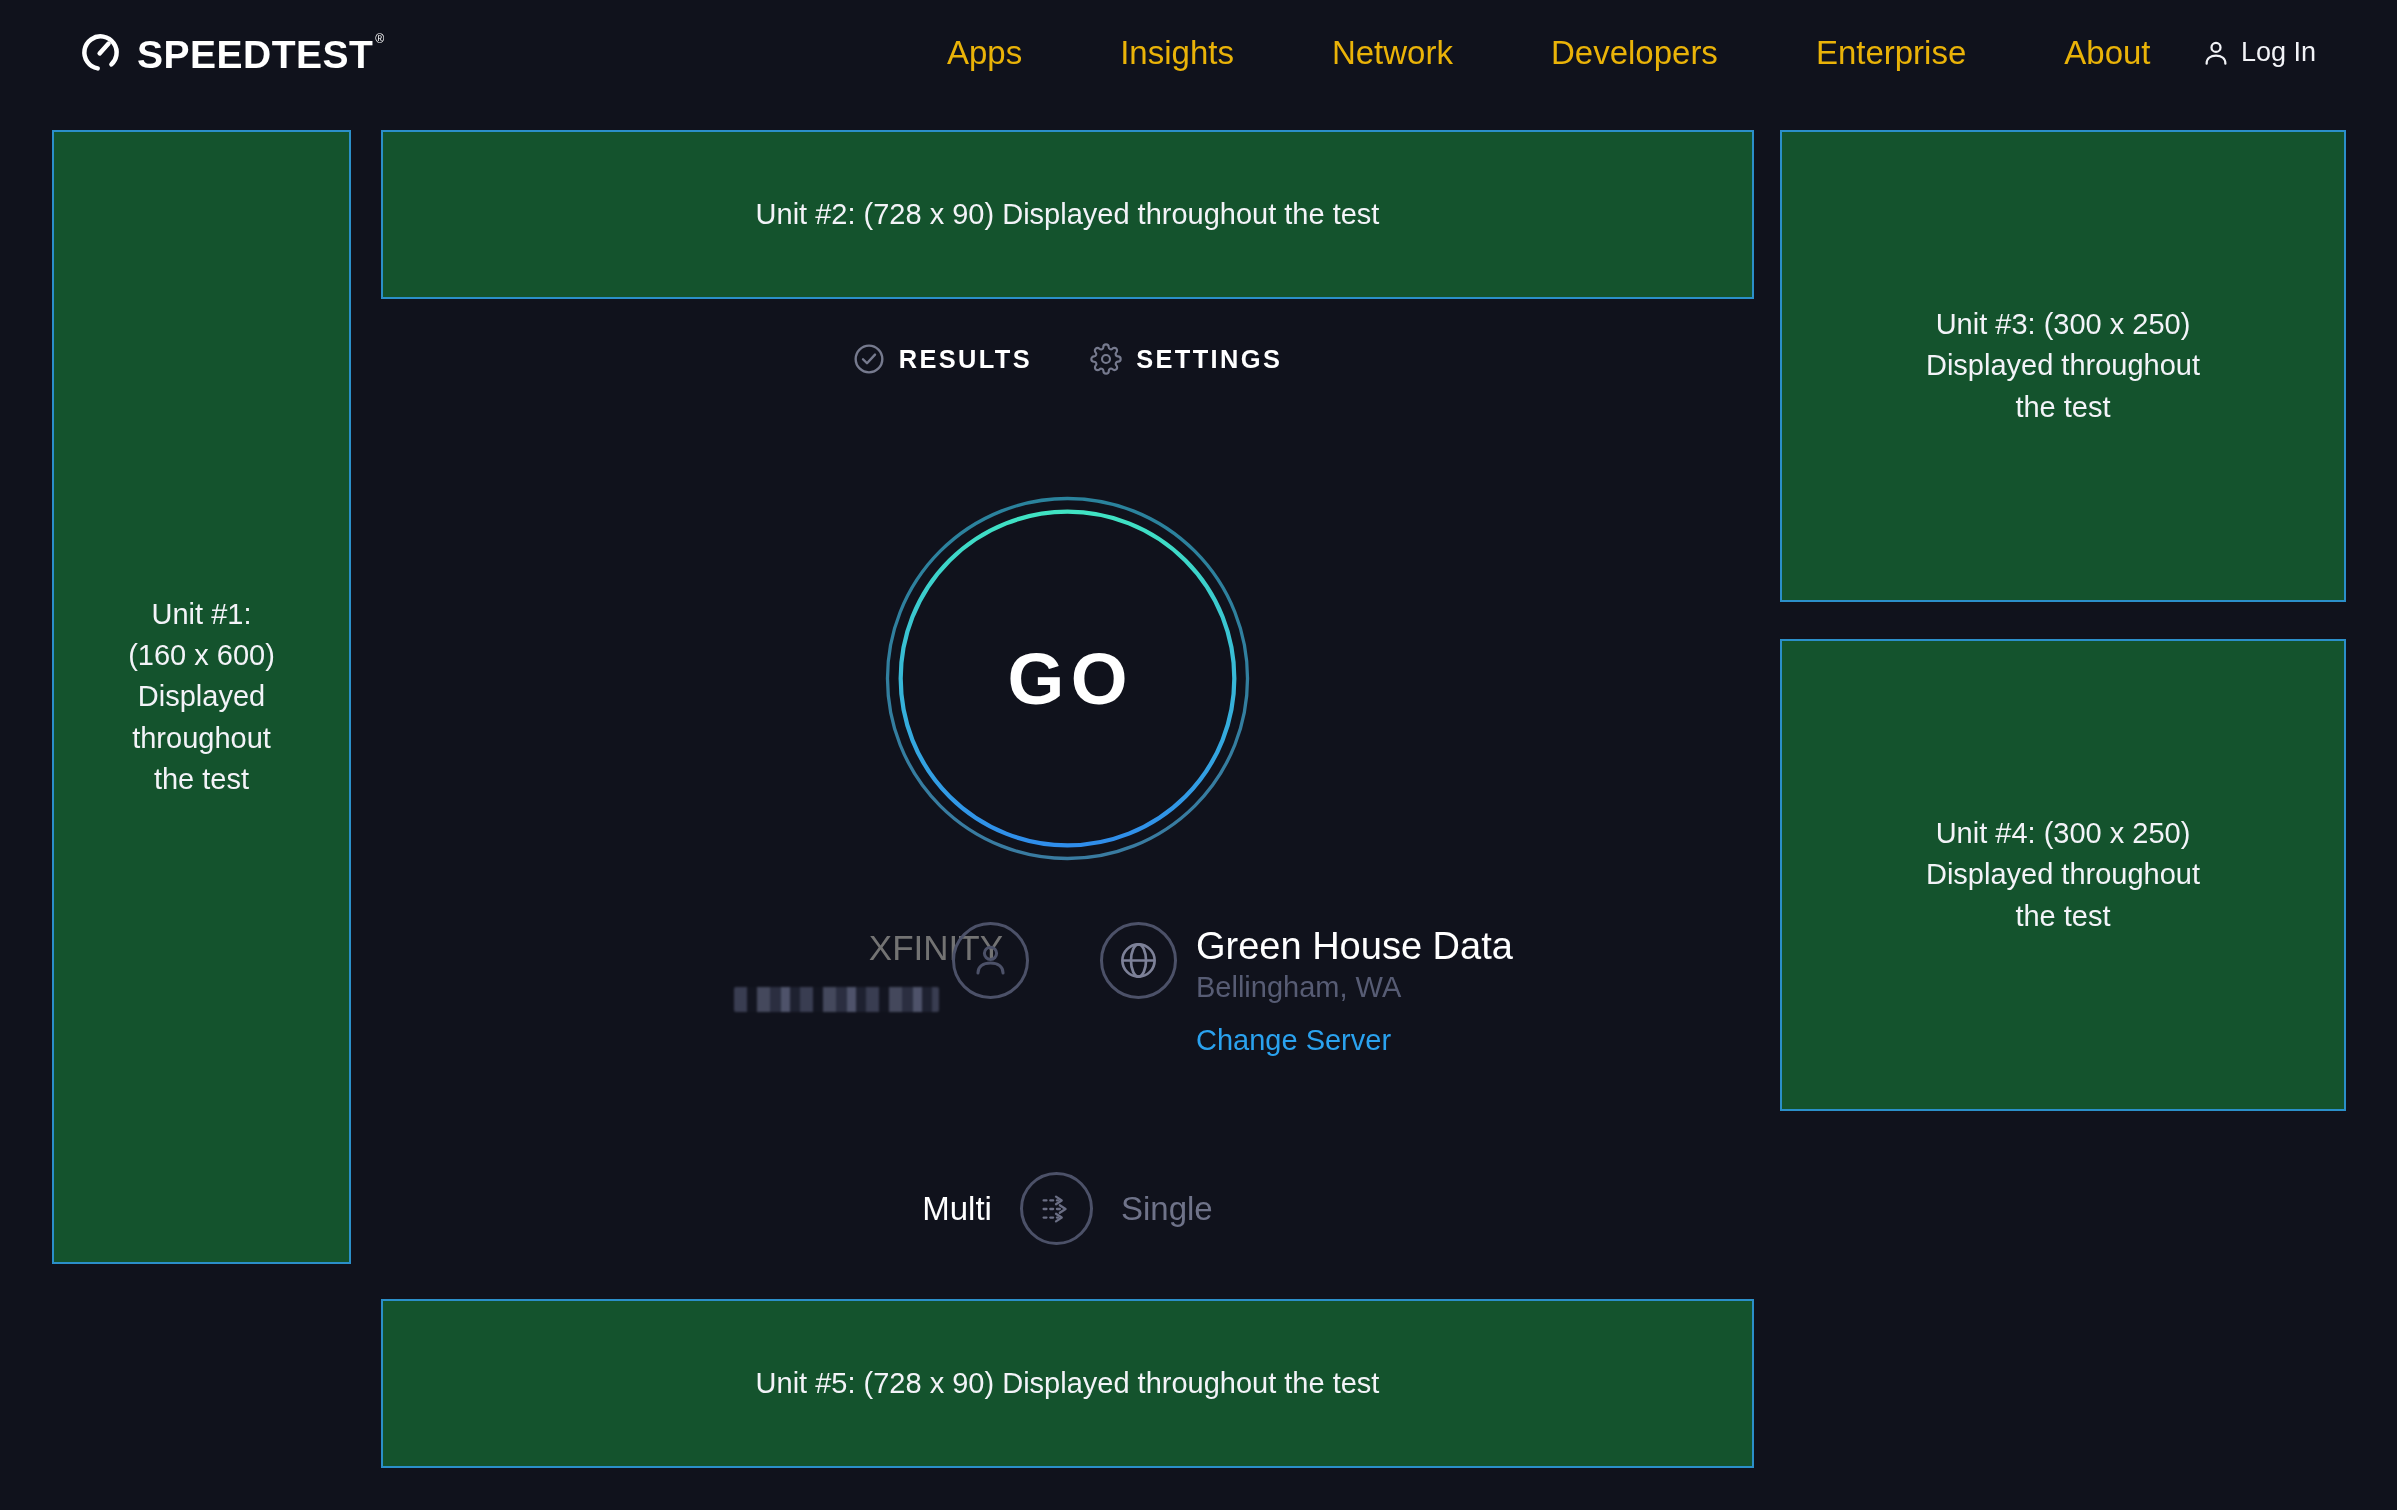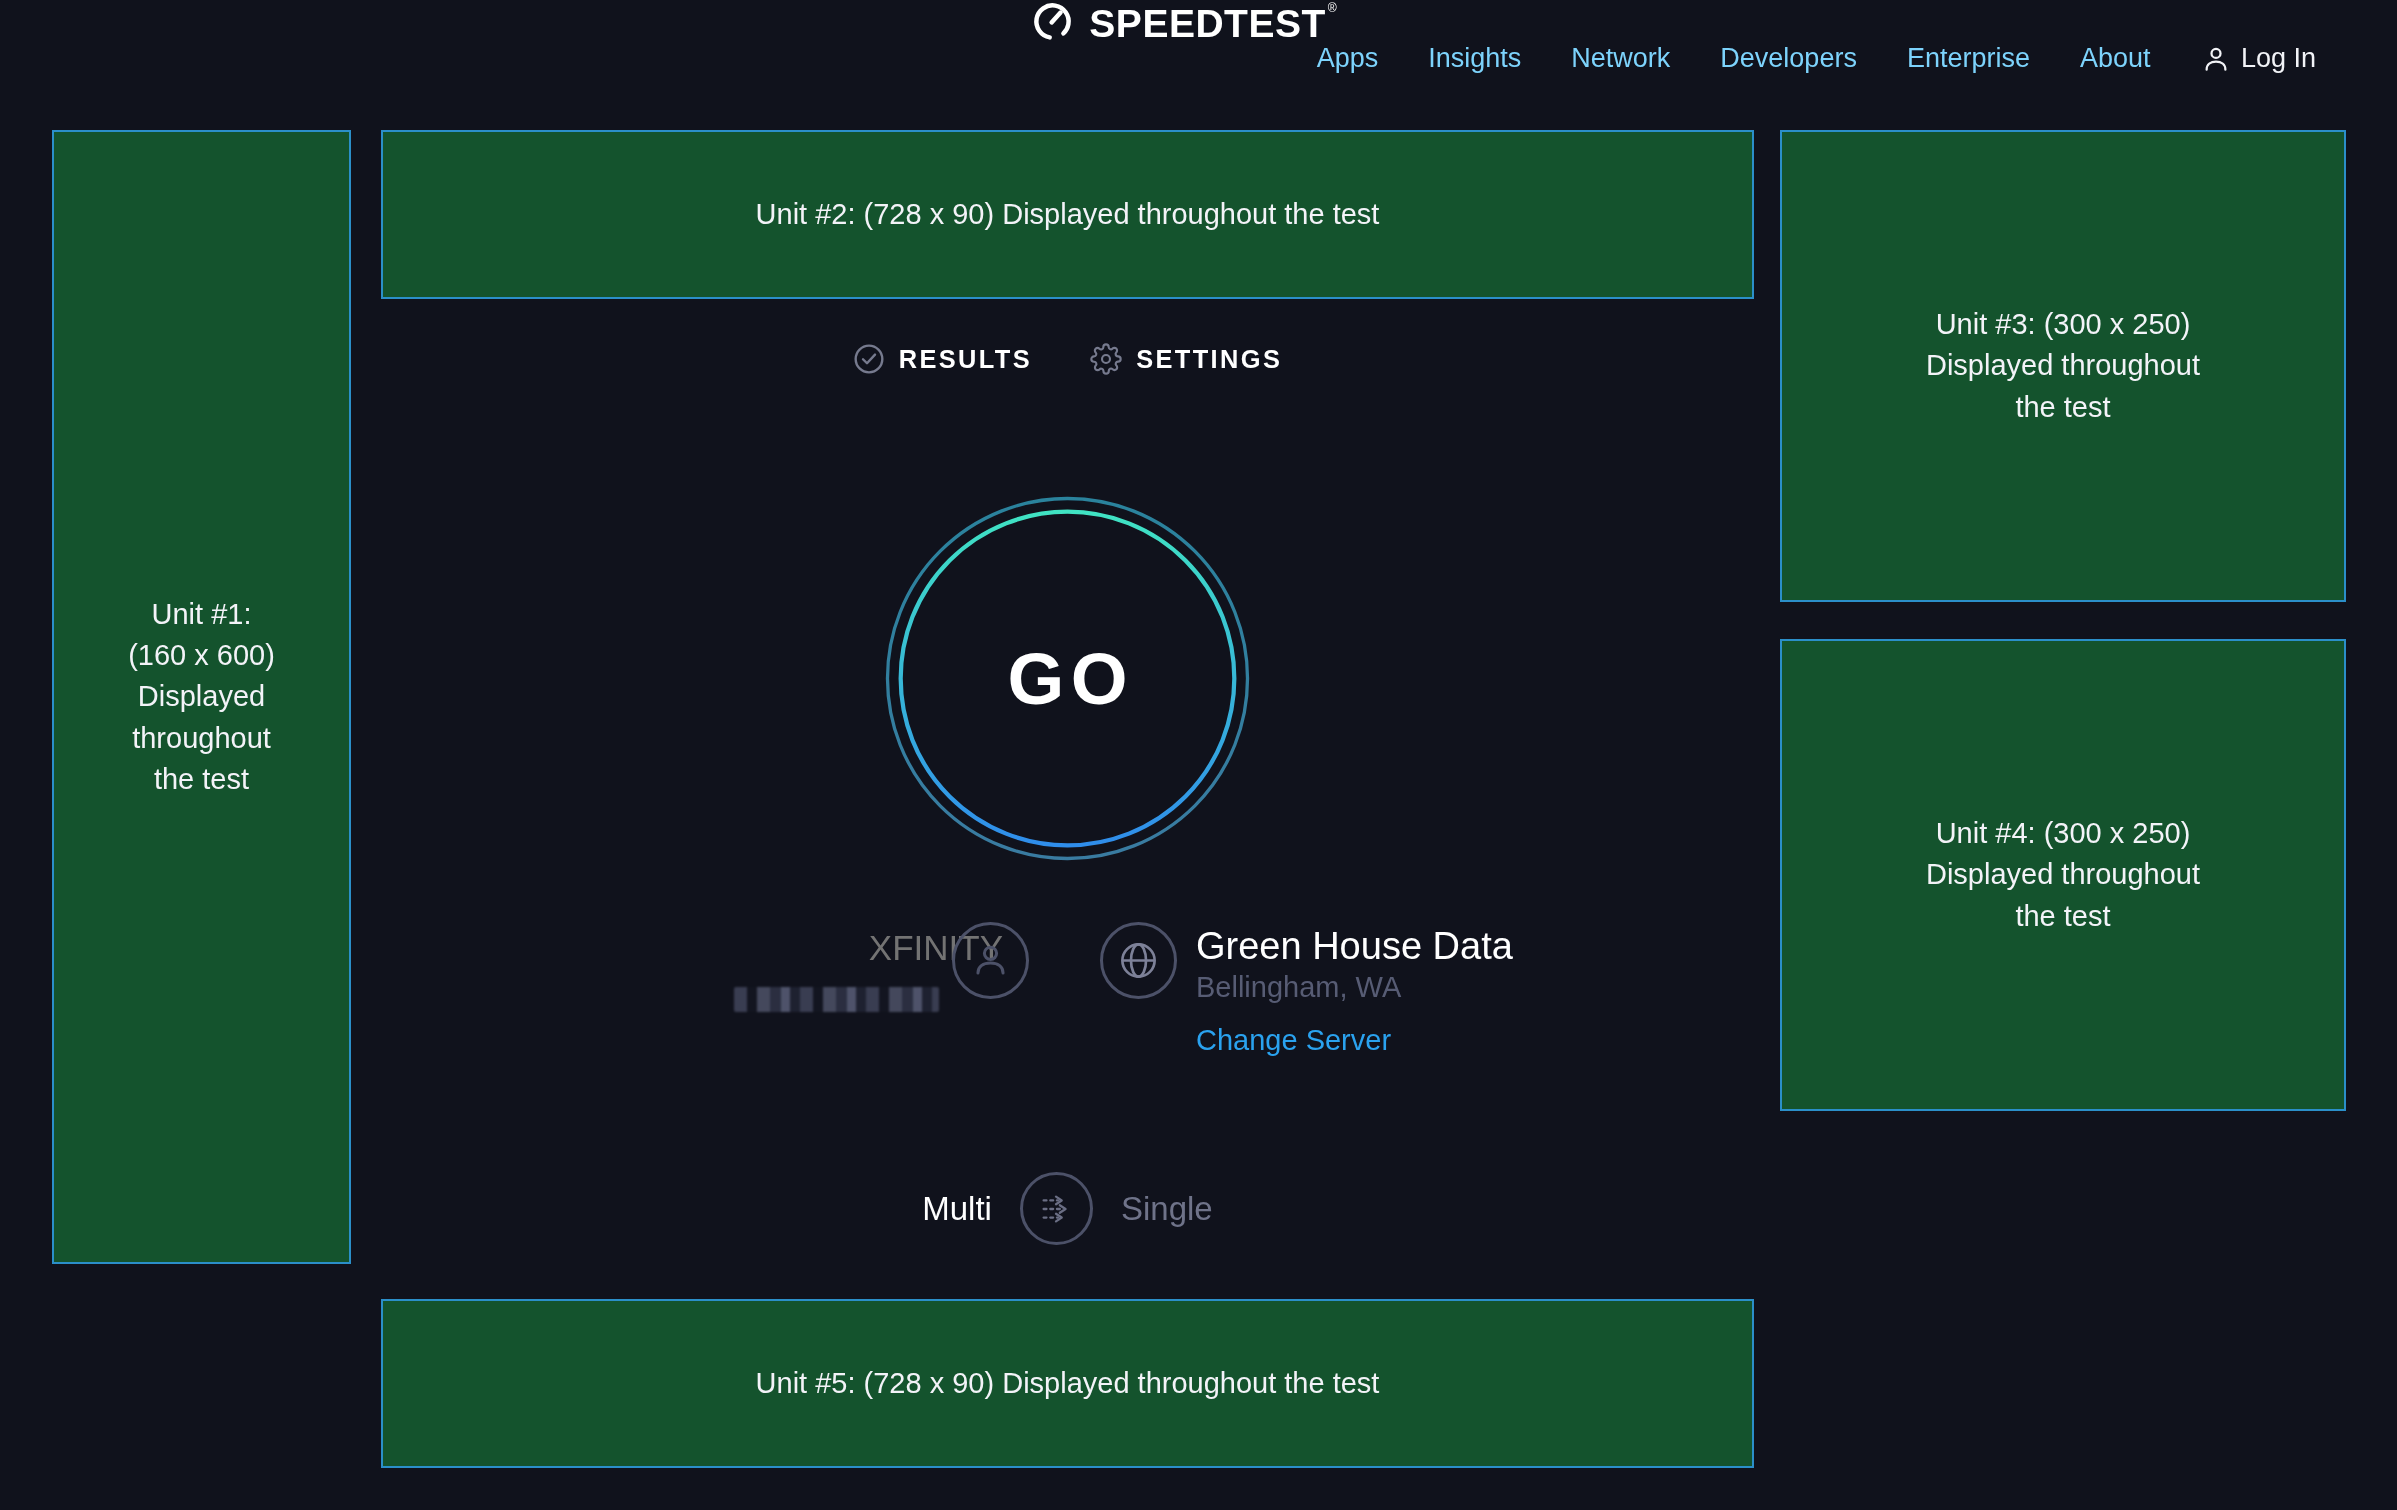--- a/index.html
+++ b/index.html
@@ -5,27 +5,27 @@
   html,body { margin:0; padding:0; background:#0c0e16; }
   #app {
     position:relative; width:2397px; height:1510px;
     background:#10121c; overflow:hidden;
     font-family:"Liberation Sans", sans-serif;
     -webkit-font-smoothing:antialiased;
   }
 
   
   .header { position:absolute; left:0; top:0; width:2397px; height:105px;
-            display:flex; align-items:center; padding:0 81px 0 52px; box-sizing:border-box;flex-direction:column; }
+            display:flex; align-items:center; padding:0 81px 0 79px; box-sizing:border-box; }
   .logo { display:flex; align-items:center; gap:15px; cursor:pointer; }
   .logo-gauge { width:43px; height:43px; }
   .logo-text { color:#ffffff; font-size:39px; font-weight:700; letter-spacing:0.5px; line-height:1; }
   .logo-tm { color:#ffffff; font-size:12.2px; vertical-align:24.5px; margin-left:1.9px; }
   .nav { margin-left:auto; display:flex; align-items:center; gap:50px; }
-  .nav-item { color:#7dd3fc; font-size:27px; cursor:pointer; line-height:1; }
+  .nav-item { color:#eab308; font-size:33px; cursor:pointer; line-height:1;margin-left:48px; }
   .login { display:flex; align-items:center; gap:10.4px; color:#f2f3f7; font-size:27px; cursor:pointer; }
   .login svg { width:30px; height:30px; }
 
   
   .ad { position:absolute; background:#14532d; border:2.8px solid #2b8fc9; box-sizing:border-box;
         display:flex; align-items:center; justify-content:center; cursor:pointer; }
   .ad-text { color:#f3f3f8; font-size:29px; line-height:1.42; text-align:center; white-space:pre-line; }
   #ad-unit-1 { left:52px;   top:130px;  width:299px;  height:1134px; }
   #ad-unit-2 { left:381px;  top:130px;  width:1373px; height:169px; }
   #ad-unit-3 { left:1780px; top:130px;  width:566px;  height:472px; }

